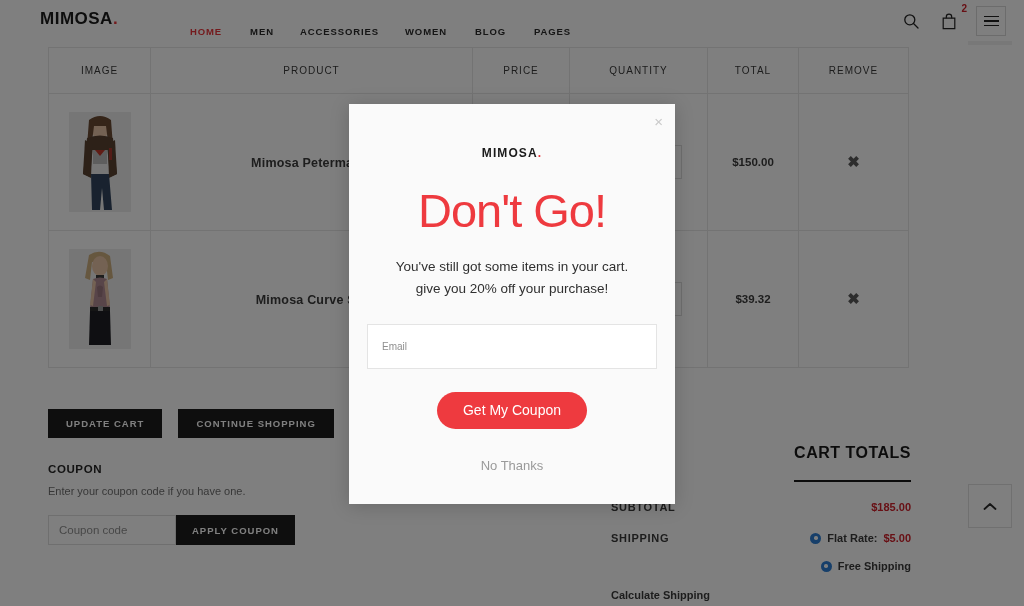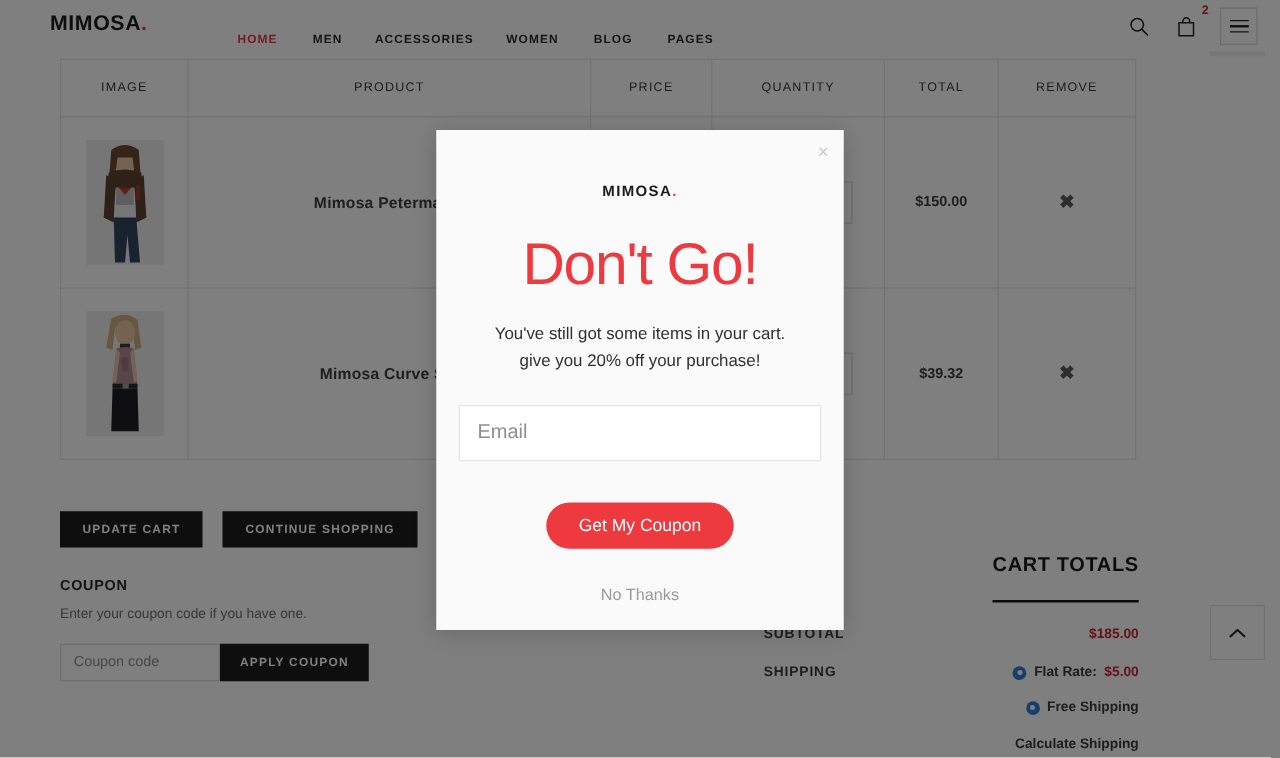--- a/index.html
+++ b/index.html
@@ -151,21 +151,21 @@
     font-size: 11px; font-weight: bold; color: #3b3b3b; cursor: pointer;
   }
   .radio {
     width: 11px; height: 11px; border-radius: 50%; background: #2f7fd4;
     display: inline-flex; align-items: center; justify-content: center; flex: none;
   }
   .radio i { width: 3.5px; height: 3.5px; border-radius: 50%; background: #fff; display: block; }
   .ship-price { color: #d0212b; }
   .calc-ship {
     font-size: 11px; font-weight: bold; color: #3b3b3b; cursor: pointer;
-    margin-top: 17px; display: block; text-align: right;
+    margin-top: 17px; display: block; text-align: left;
   }
   .grand-row { display: flex; justify-content: space-between; align-items: baseline; margin-top: 20px; }
   .grand-label { font-size: 17px; font-weight: bold; letter-spacing: 0.3px; color: #2d2d2d; }
   .grand-value { font-size: 19px; font-weight: bold; color: #d0212b; }
 
   
   .scroll-top {
     position: absolute; right: 12px; top: 484px;
     width: 44px; height: 44px; border: 1px solid #e0e0e0; background: #fff;
     display: flex; align-items: center; justify-content: center; cursor: pointer;
@@ -199,26 +199,26 @@
     margin-top: 27px; font-size: 47px; font-weight: normal; color: #ee3a3f;
     letter-spacing: -1px; line-height: 1;
   }
   .modal-body {
     margin-top: 22px; width: 280px; text-align: center;
     font-size: 13.5px; color: #303030; line-height: 1.62;
   }
   .modal-input {
     margin-top: 24px; width: 290px; height: 45px;
     border: 1px solid #e4e4e4; background: #ffffff;
-    padding: 0 14px; font-size: 16px; color: #8a8a8a;
+    padding: 0 14px; font-size: 10px; color: #8a8a8a;
     font-family: "Liberation Sans", sans-serif; outline: none;
   }
   .modal-input::placeholder { color: #8f8f8f; }
   .modal-cta {
-    margin-top: 33px; height: 37px; padding: 0 26px;
+    margin-top: 23px; height: 37px; padding: 0 26px;
     background: #ee3a3f; color: #ffffff; border: none; border-radius: 19px;
     font-size: 14px; cursor: pointer;
     font-family: "Liberation Sans", sans-serif;
   }
   .modal-decline {
     margin-top: 29px; font-size: 13px; color: #9a9a9a; cursor: pointer;
     background: none; border: none; font-family: Liberation Sans, sans-serif;
   }
 </style>
 </head>

